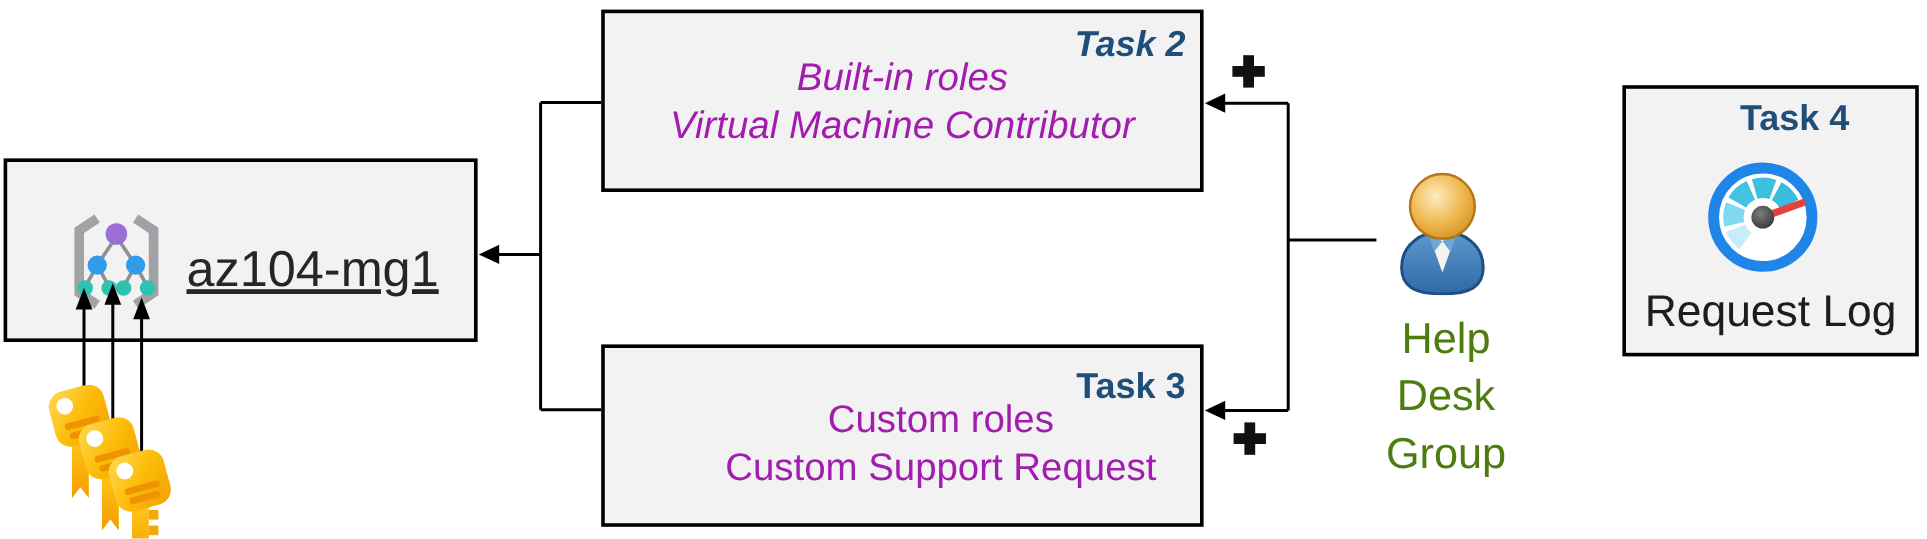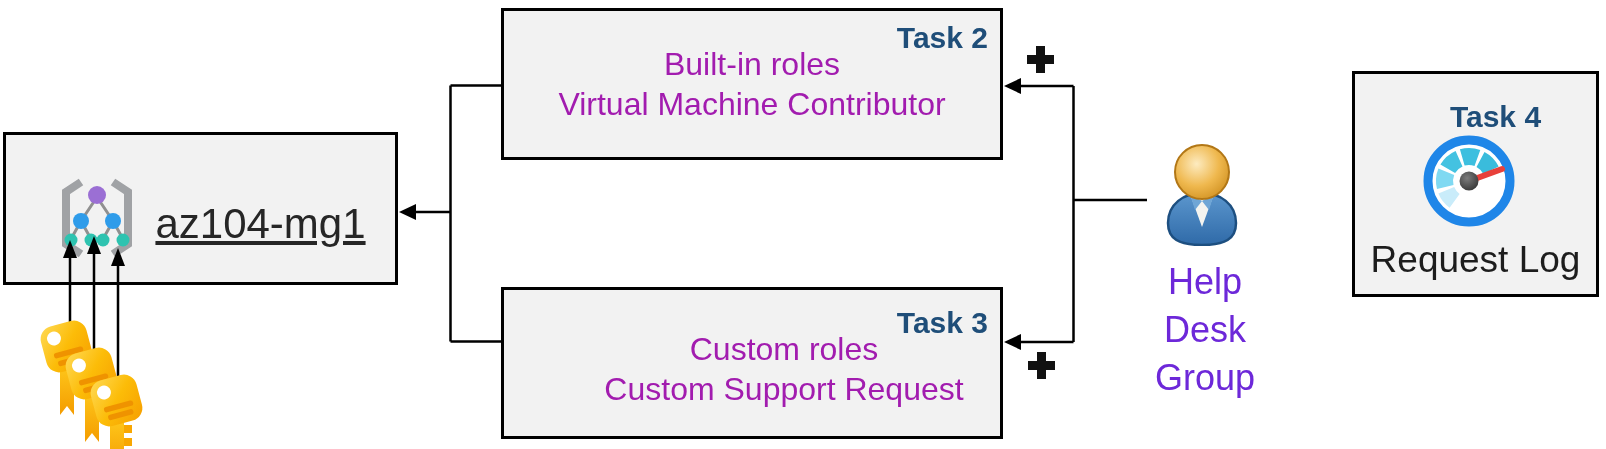--- a/index.html
+++ b/index.html
@@ -1,36 +1,36 @@
 <!DOCTYPE html>
 <html><head>
 <meta charset="utf-8">
 <style>
   html,body{margin:0;padding:0;background:#fff;}
   .canvas{position:relative;width:1606px;height:449px;background:#ffffff;
           font-family:"Liberation Sans",sans-serif;overflow:hidden;}
   .box{position:absolute;background:#F2F2F2;border:3px solid #000;box-sizing:border-box;}
   .box-task1{left:3px;top:132px;width:395px;height:153px;}
-  .box-task2{left:501px;top:8px;width:502px;height:152px;}
+  .box-task2{left:501px;top:8px;width:502px;height:152px;font-style:italic;}
   .box-task3{left:501px;top:263px;width:502px;height:152px;margin-top:24px;}
   .box-task4{left:1352px;top:71px;width:247px;height:226px;}
   .task-label{position:absolute;font-weight:bold;font-size:30px;color:#1F4E79;white-space:nowrap;}
   .tl-right{top:10px;right:16px;}
-  .tl-center{top:26px;left:0;right:0;text-align:center;margin-left:40px;}
+  .tl-center{top:8px;left:0;right:0;text-align:center;margin-left:40px;}
   .box-lines{position:absolute;left:0;width:100%;text-align:center;
              font-size:32px;color:#a21caf;line-height:40px;white-space:nowrap;}
   .t2-lines{top:33px;}
   .t3-lines{top:39px;padding-left:32px;}
   .mg-title{position:absolute;left:130px;right:10px;top:66px;text-align:center;
             font-size:42px;color:#262626;line-height:46px;text-decoration:underline;}
   .t4-caption{position:absolute;left:0;width:100%;top:165px;text-align:center;
               font-size:37px;color:#1d1d1d;line-height:42px;}
   .icon-abs{position:absolute;}
   .group-label{position:absolute;left:1122px;top:258px;width:166px;text-align:center;
-               font-size:36px;color:#6d28d9;line-height:48px;}
+               font-size:36px;color:#4d7c0f;line-height:48px;}
   .wires{position:absolute;left:0;top:0;z-index:5;pointer-events:none;}
   .wire{stroke:#000;stroke-width:2.5;fill:none;}
   .head{fill:#000;stroke:none;}
 </style>
 </head>
 <body>
 
 <div class="canvas">
 
   <div class="box box-task1">

